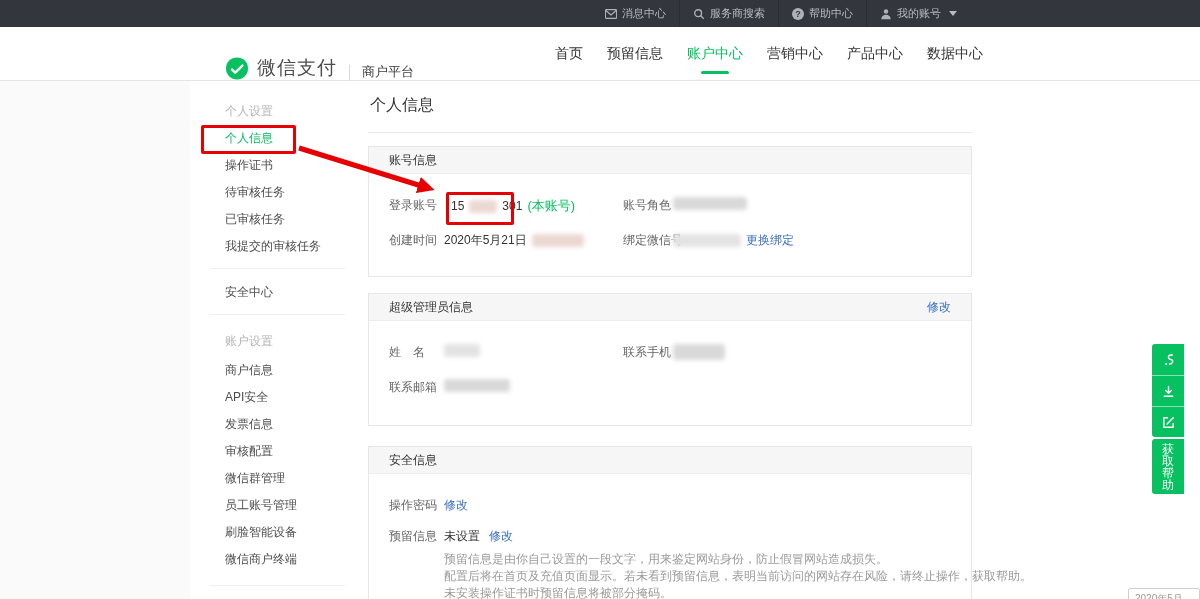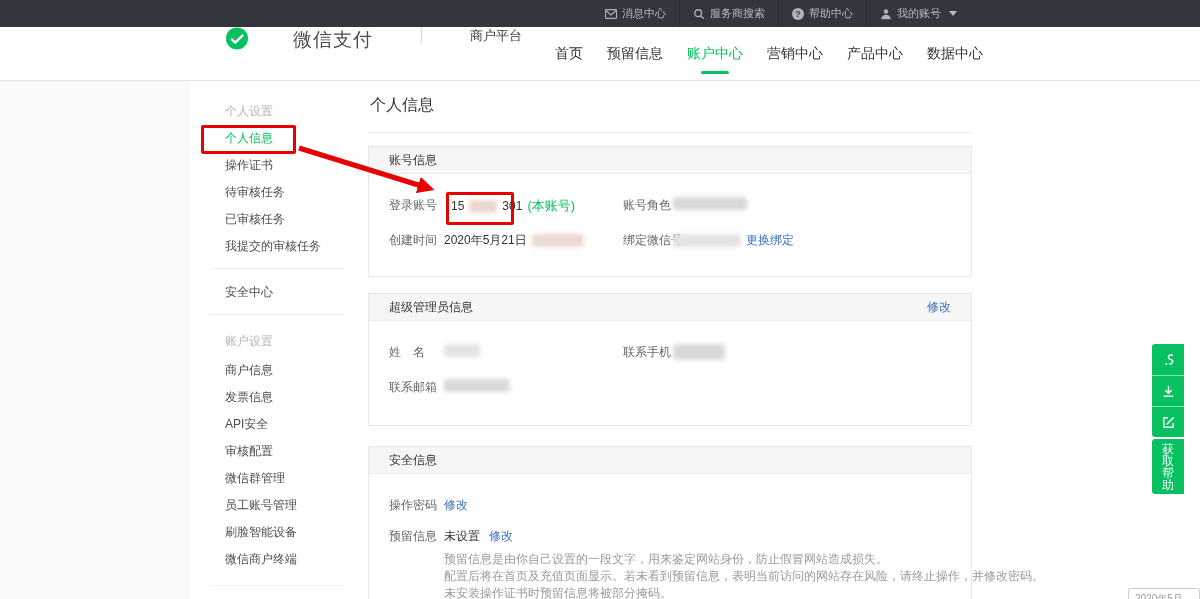--- a/index.html
+++ b/index.html
@@ -12,21 +12,21 @@
   .tb-menu { position:absolute; right:230px; top:0; height:27px; display:flex; align-items:stretch; }
   .tb-item { display:flex; align-items:center; gap:5px; padding:0 13px; font-size:11px; color:#b9bdc3; cursor:pointer; }
   .tb-item + .tb-item { border-left:1px solid #2a2d32; }
   .tb-ic { width:12px; height:12px; display:inline-flex; align-items:center; justify-content:center; color:#aeb2b8; }
   .tb-ic svg { width:12px; height:12px; display:block; }
   .caret { width:0; height:0; border-left:4px solid transparent; border-right:4px solid transparent; border-top:5px solid #b9bdc3; margin-left:3px; }
 
   
   .header { position:absolute; top:27px; left:0; width:1200px; height:54px; background:#fff;
             border-bottom:1px solid #e4e4e4; z-index:4; }
-  .logo { position:absolute; left:225px; top:0; height:54px; display:flex; align-items:flex-start;gap:36px; }
+  .logo { position:absolute; left:225px; top:0; height:54px; display:flex; align-items:flex-end; }
   .logo svg { width:24px; height:24px; }
   .brand { font-size:19px; color:#4d4d4d; margin-left:8px; letter-spacing:1px; }
   .logo-sep { width:1px; height:16px; background:#d9d9d9; margin:0 12px; }
   .platform { font-size:13px; color:#3c3c3c; }
   .nav { position:absolute; right:217px; top:0; height:54px; display:flex; gap:24px; }
   .nav-item { position:relative; display:flex; align-items:center; font-size:14px; color:#333; cursor:pointer; }
   .nav-item.active { color:#07c160; }
   .nav-item.active::after { content:""; position:absolute; left:50%; transform:translateX(-50%);
       bottom:7px; width:28px; height:3px; background:#07c160; border-radius:2px; }
 
@@ -162,22 +162,22 @@
     <div class="sb-item first active">个人信息</div>
     <div class="sb-item">操作证书</div>
     <div class="sb-item">待审核任务</div>
     <div class="sb-item">已审核任务</div>
     <div class="sb-item">我提交的审核任务</div>
     <div class="sb-div"></div>
     <div class="sb-item solo">安全中心</div>
     <div class="sb-div"></div>
     <div class="sb-title second">账户设置</div>
     <div class="sb-item first2">商户信息</div>
+    <div class="sb-item">API安全</div>
     <div class="sb-item">发票信息</div>
-    <div class="sb-item">API安全</div>
     <div class="sb-item">审核配置</div>
     <div class="sb-item">微信群管理</div>
     <div class="sb-item">员工账号管理</div>
     <div class="sb-item">刷脸智能设备</div>
     <div class="sb-item">微信商户终端</div>
     <div class="sb-div last"></div>
   </div>
 
   <div class="main">
     <div class="page-title">个人信息</div>
@@ -249,21 +249,21 @@
       </div>
       <div class="frow" style="top:81px">
         <span class="cell lab L20">预留信息</span>
         <span class="cell val L75">未设置</span>
         <span class="cell L120">
           <span class="link">修改</span>
         </span>
       </div>
       <div class="desc">
         <div>预留信息是由你自己设置的一段文字，用来鉴定网站身份，防止假冒网站造成损失。</div>
-        <div>配置后将在首页及充值页面显示。若未看到预留信息，表明当前访问的网站存在风险，请终止操作，并修改密码。</div>
+        <div>配置后将在首页及充值页面显示。若未看到预留信息，表明当前访问的网站存在风险，请终止操作，获取帮助。</div>
         <div>未安装操作证书时预留信息将被部分掩码。</div>
       </div>
     </div>
 
     <div class="date-badge">2020年5月22日</div>
   </div>
 </div>
 
 <div class="float">
   <div class="fbtn">

